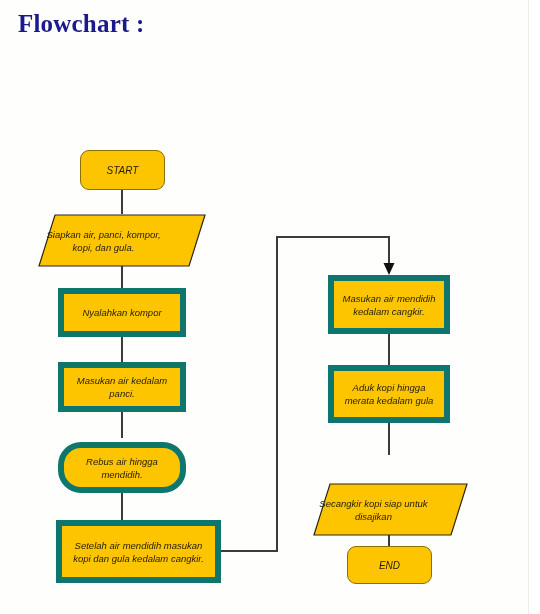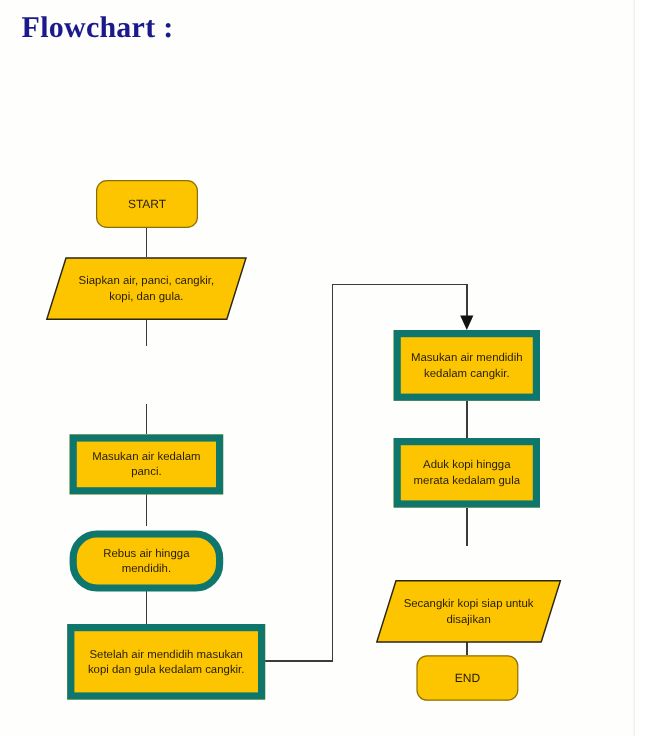--- a/index.html
+++ b/index.html
@@ -57,27 +57,27 @@
     height: 614px;
     pointer-events: none;
   }
   .node {
     position: absolute;
     box-sizing: border-box;
     background: #fdc500;
     border: 1px solid #3a3320;
     display: flex;
     align-items: center;
-    justify-content: center;
     text-align: center;
     color: #231c08;
     font-family: "Liberation Sans", sans-serif;
     font-size: 9.5px;
     line-height: 13px;
     padding: 2px 6px;
+    font-style: italic;
   }
   .node.terminator {
     border-radius: 9px;
     border: 1px solid #8a6f04;
     font-size: 10px;
   }
   .node.process {
     border: 6px solid #0f766e;
   }
   .node.io {
@@ -139,23 +139,26 @@
   </svg>
 
   <div class="node terminator" style="left:80px; top:150px; width:85px; height:40px;">
     <span class="node-label">START</span>
   </div>
 
   <div class="node io" style="left:38px; top:214px; width:168px; height:53px;">
     <svg class="io-shape" viewBox="0 0 168 53" preserveAspectRatio="none">
       <polygon points="17,1 167,1 151,52 1,52" fill="#fdc500" stroke="#2b2614" stroke-width="1.2"></polygon>
     </svg>
-    <span class="io-label">Siapkan air, panci, cangkir, kopi, dan gula.</span>
+    <span class="io-label">Siapkan air, panci, kompor, kopi, dan gula.</span>
   </div>
 
+  <div class="node process" style="left:58px; top:288px; width:128px; height:49px;">
+    <span class="node-label">Nyalahkan kompor</span>
+  </div>
 
   <div class="node process" style="left:58px; top:362px; width:128px; height:50px;">
     <span class="node-label">Masukan air kedalam panci.</span>
   </div>
 
   <div class="node process" style="left:58px; top:442px; width:128px; height:51px;border-radius:23px;">
     <span class="node-label">Rebus air hingga mendidih.</span>
   </div>
 
   <div class="node process" style="left:56px; top:520px; width:165px; height:63px;">

